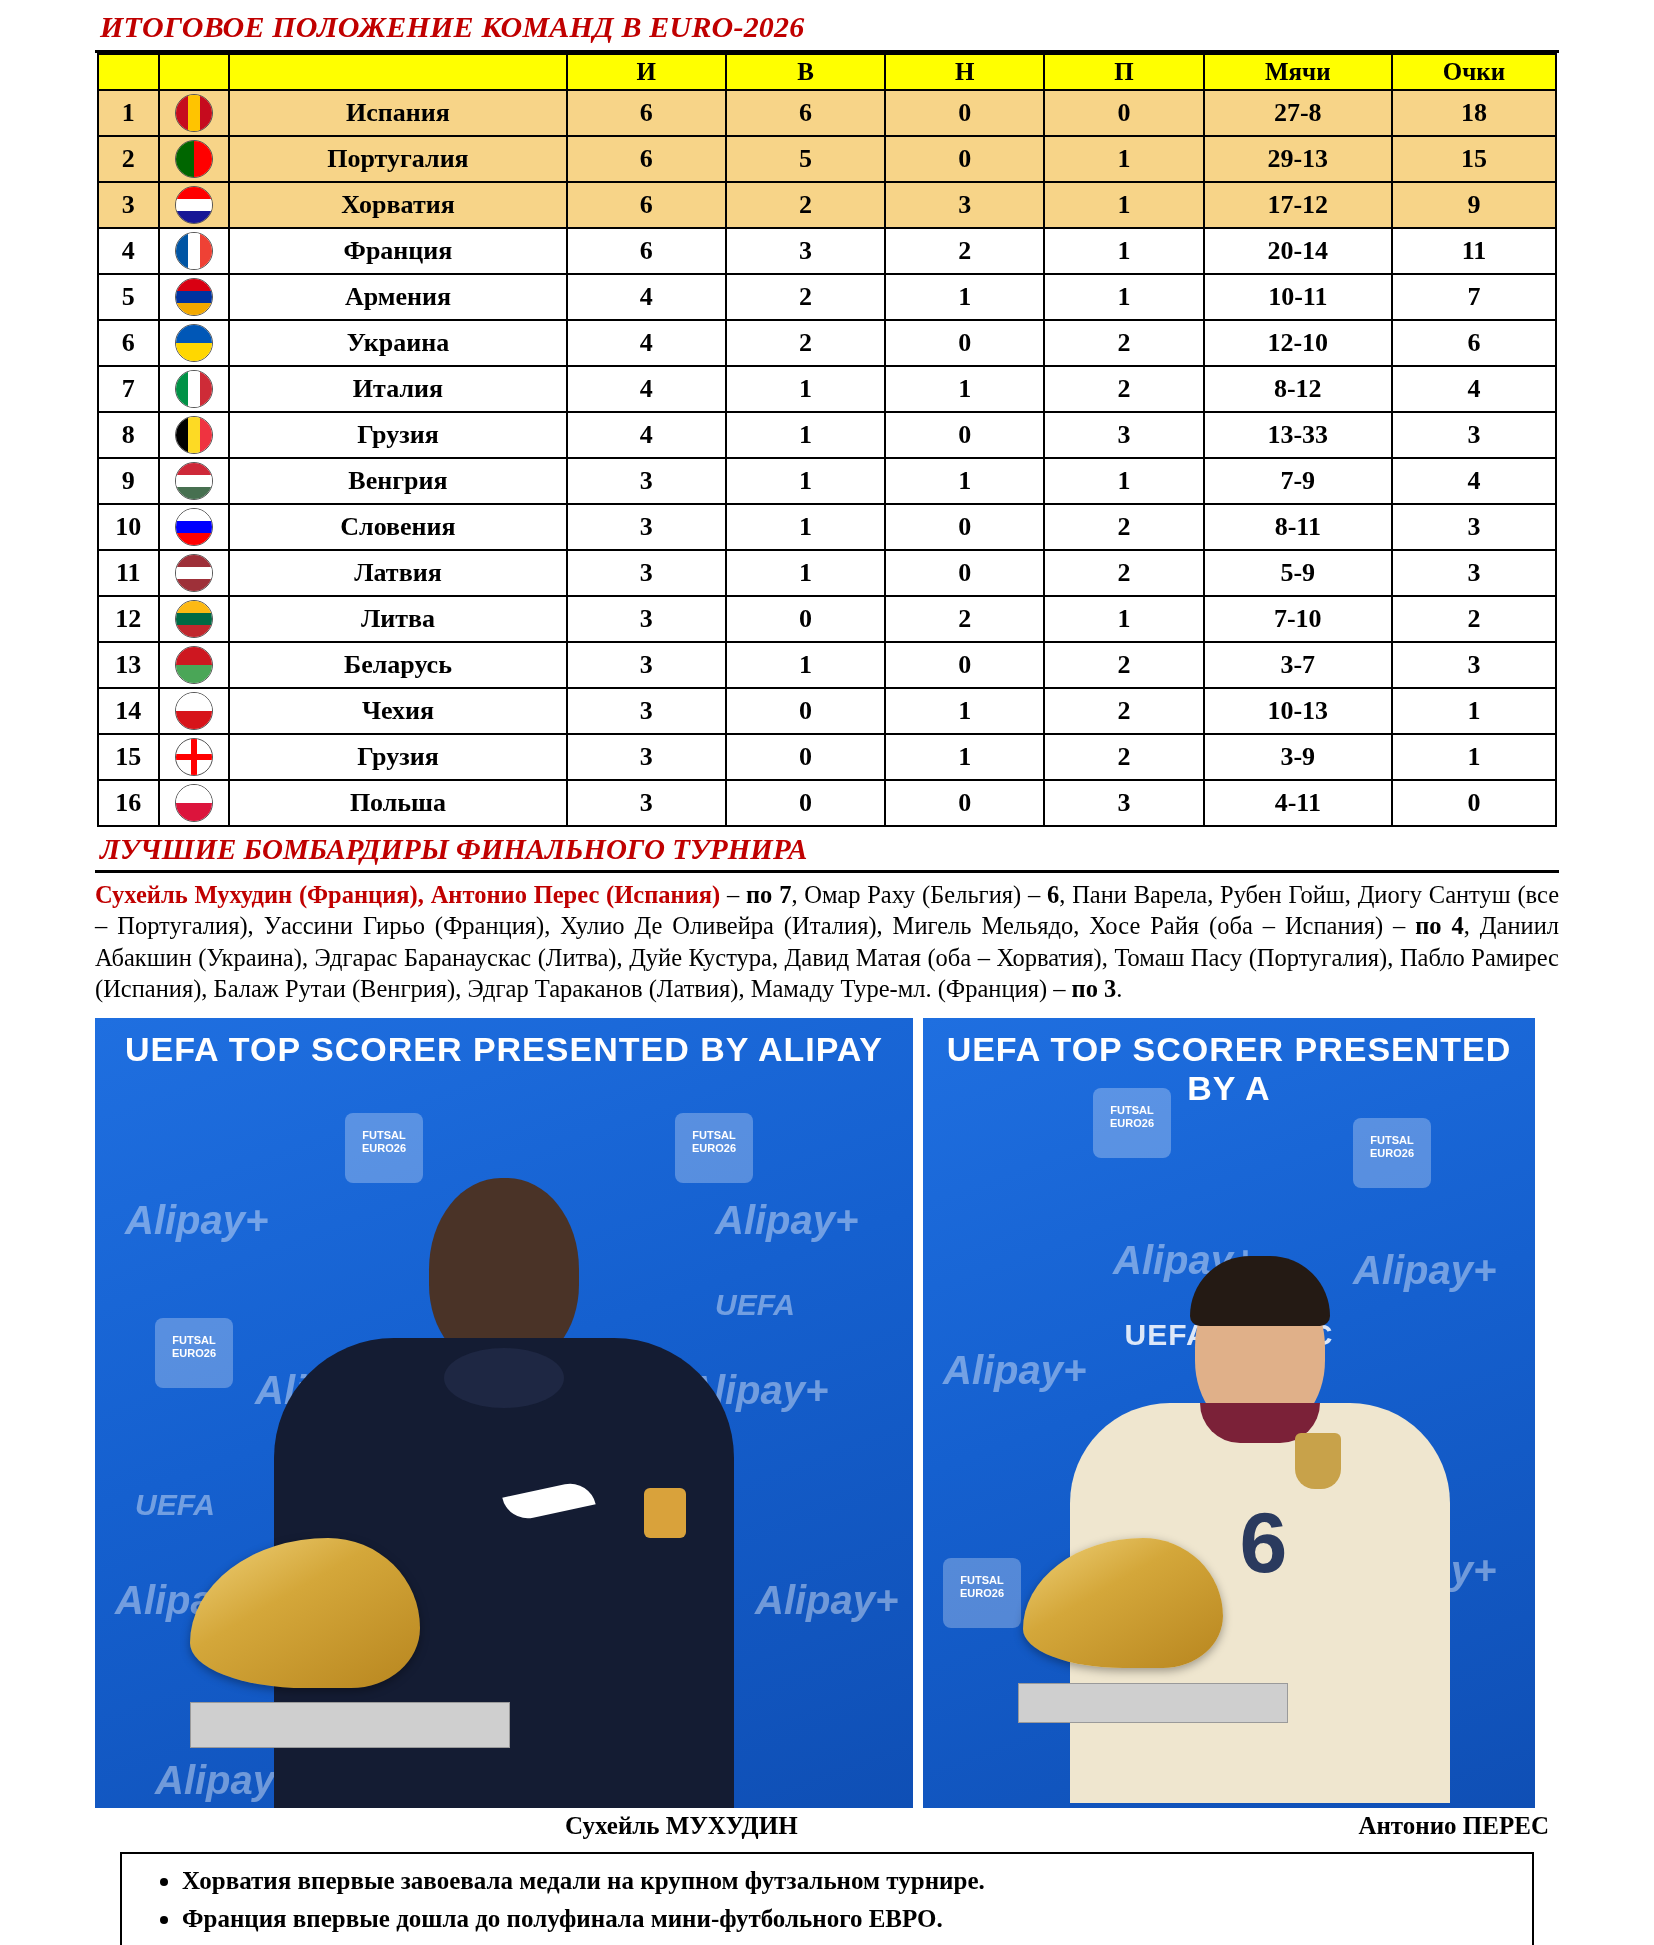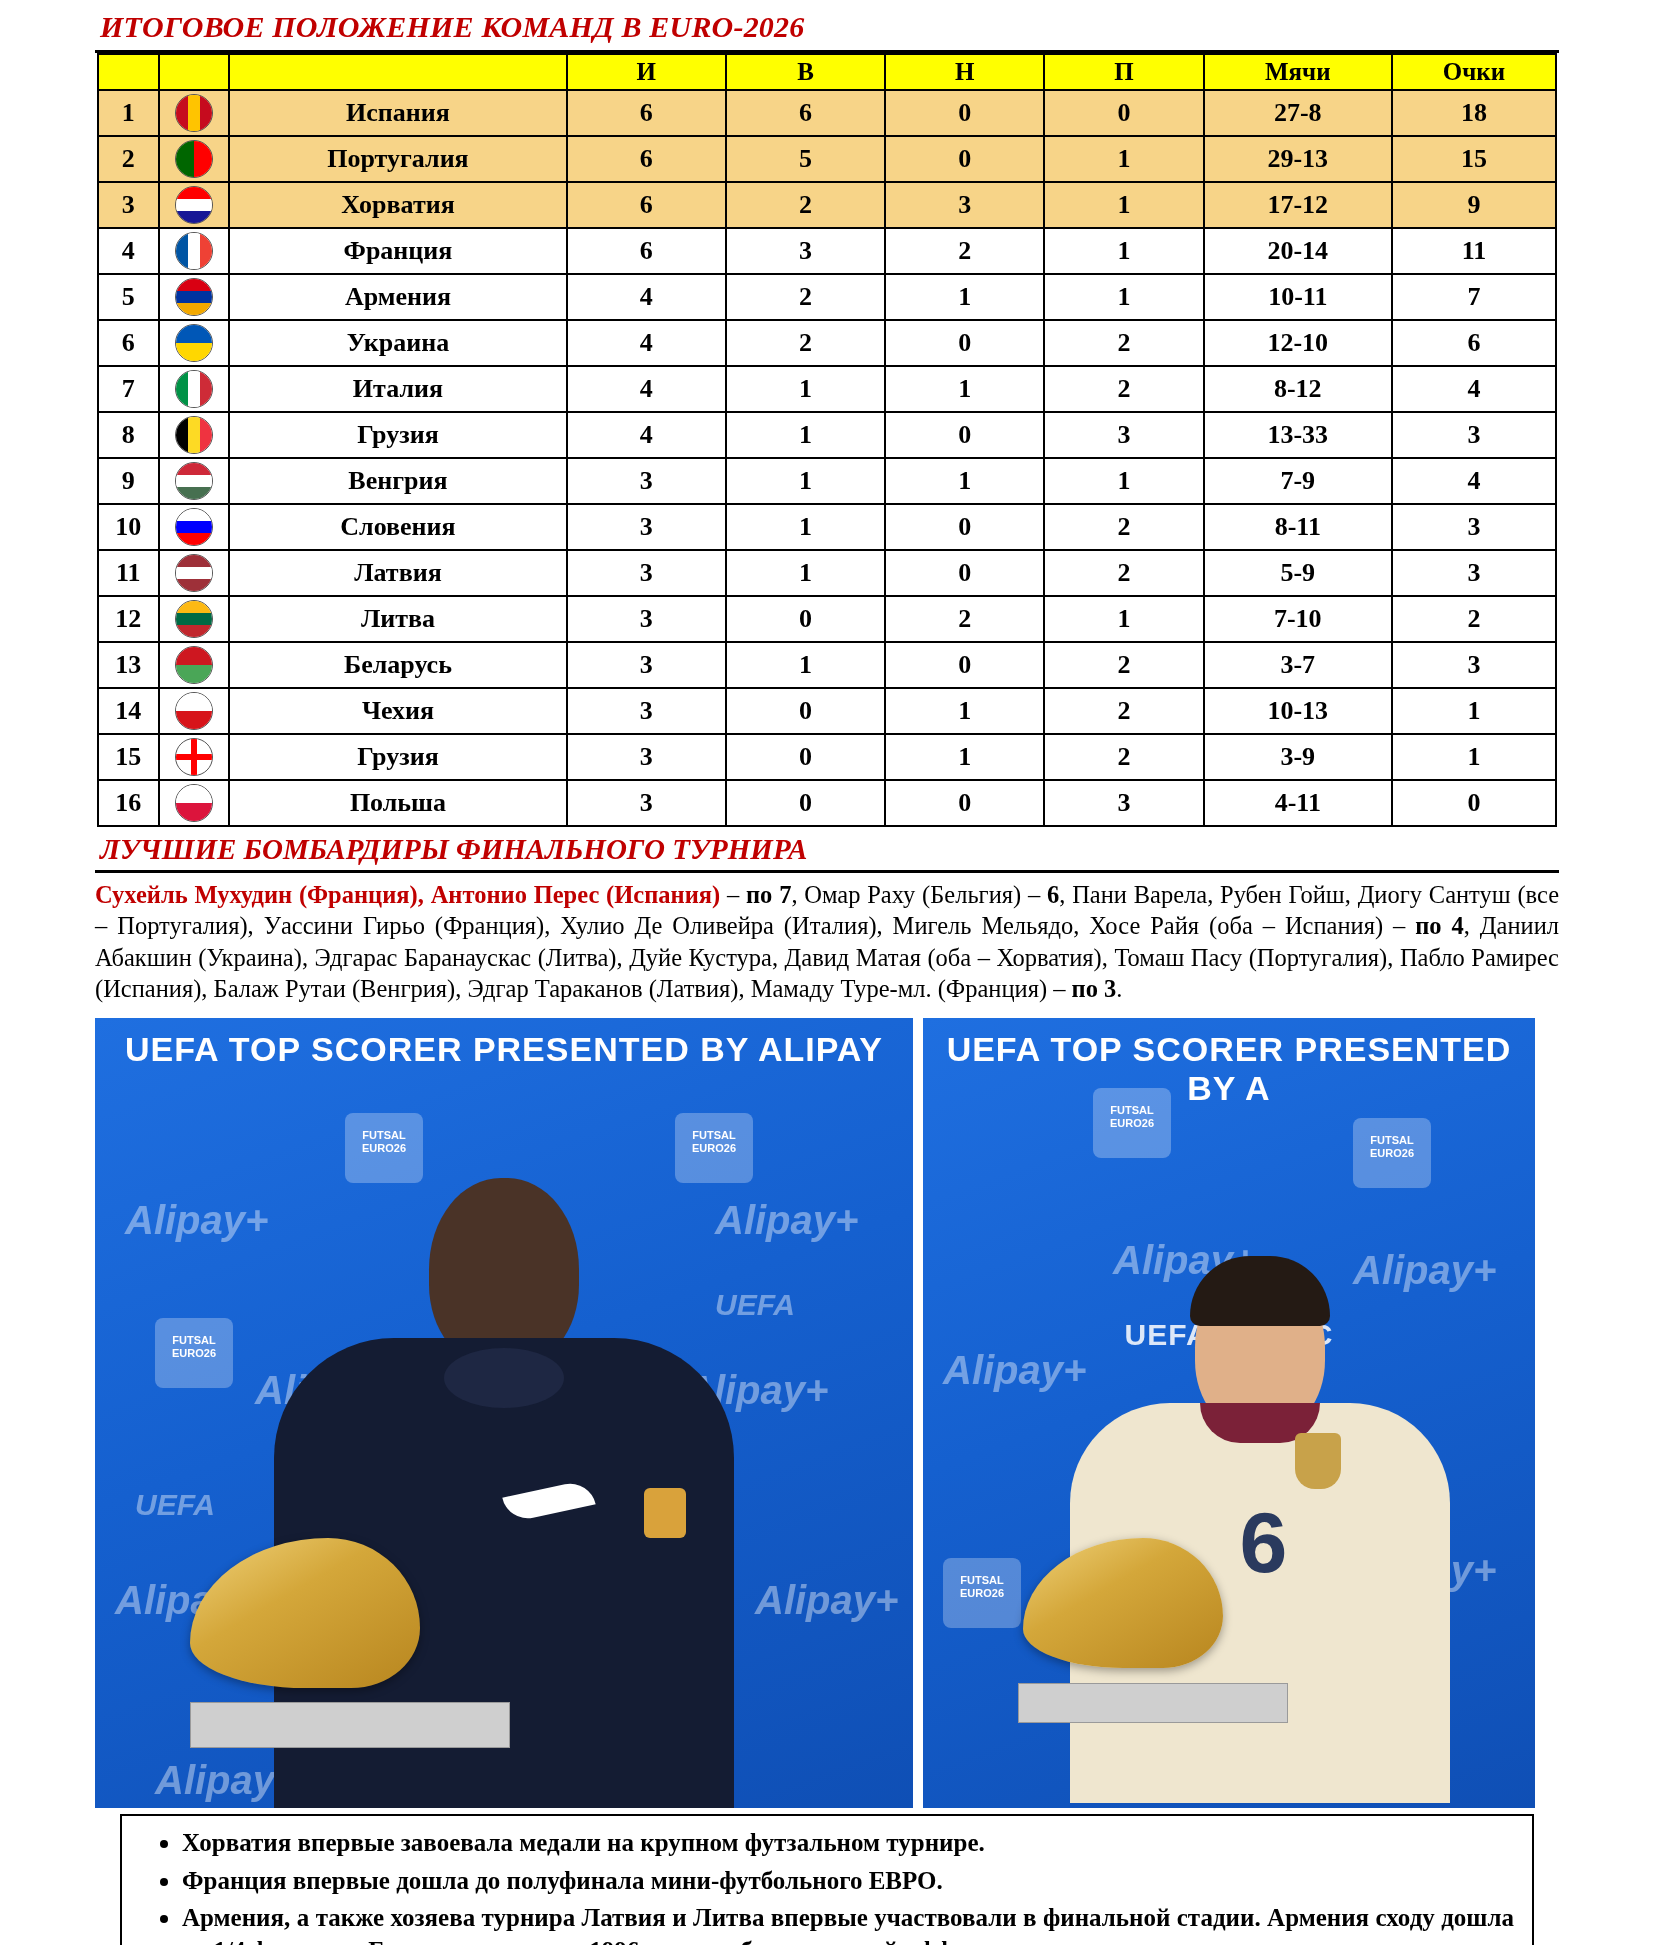--- a/index.html
+++ b/index.html
@@ -576,20 +576,24 @@
           <span>6</span>
         </div>
         <div class="torso" style="width:46px;height:56px;background:#c8a24a;border-radius:6px 6px 20px 20px;left:250px;top:185px;"></div>
       </div>
 
       <div class="golden-boot" style="left:100px; bottom:140px; width:200px; height:130px;"></div>
       <div class="boot-base" style="left:95px; bottom:85px; width:270px; height:40px;"></div>
     </div>
   </div>
 
+  <div class="caption">
+    <span class="c-left">Сухейль МУХУДИН</span>
+    <span class="c-right">Антонио ПЕРЕС</span>
+  </div>
 
   <div class="notes">
     <ul id="notes-list">
         <li>Хорватия впервые завоевала медали на крупном футзальном турнире.</li>
         <li>Франция впервые дошла до полуфинала мини-футбольного ЕВРО.</li>
         <li>Армения, а также хозяева турнира Латвия и Литва впервые участвовали в финальной стадии. Армения сходу дошла до 1/4 финала, а Бельгия впервые с 1996 года пробилась в плей-офф.</li>
       </ul>
   </div>
 
 </div>

